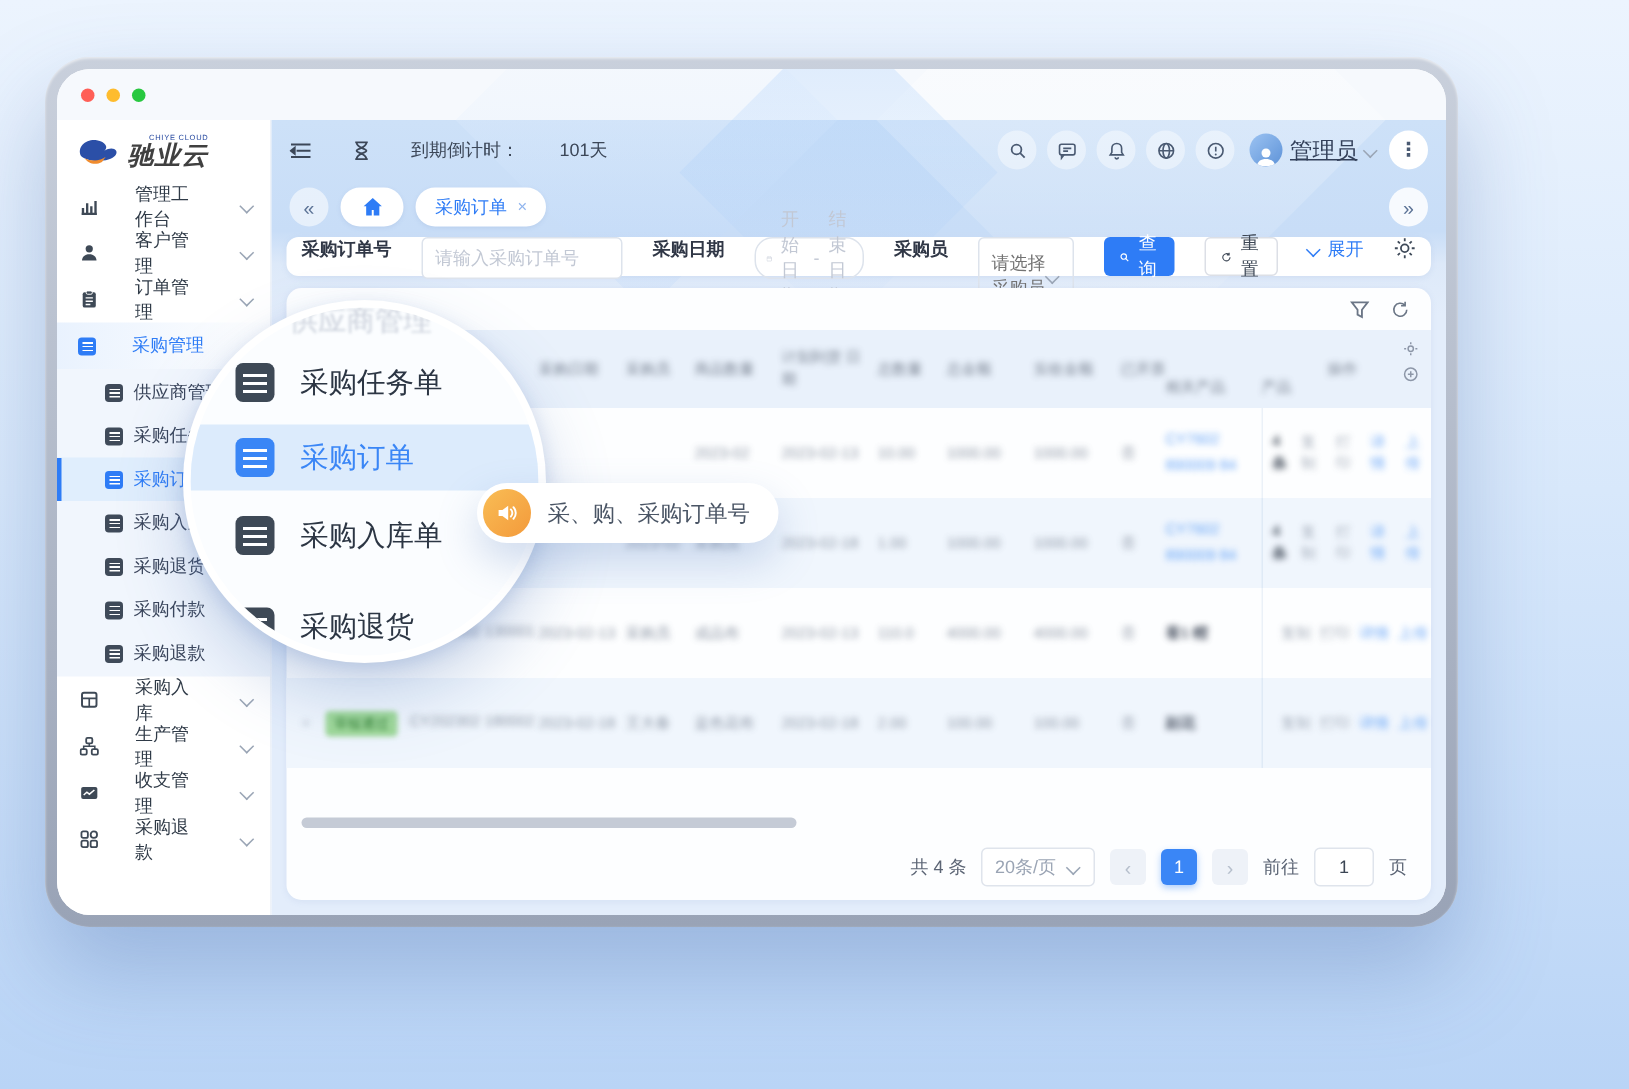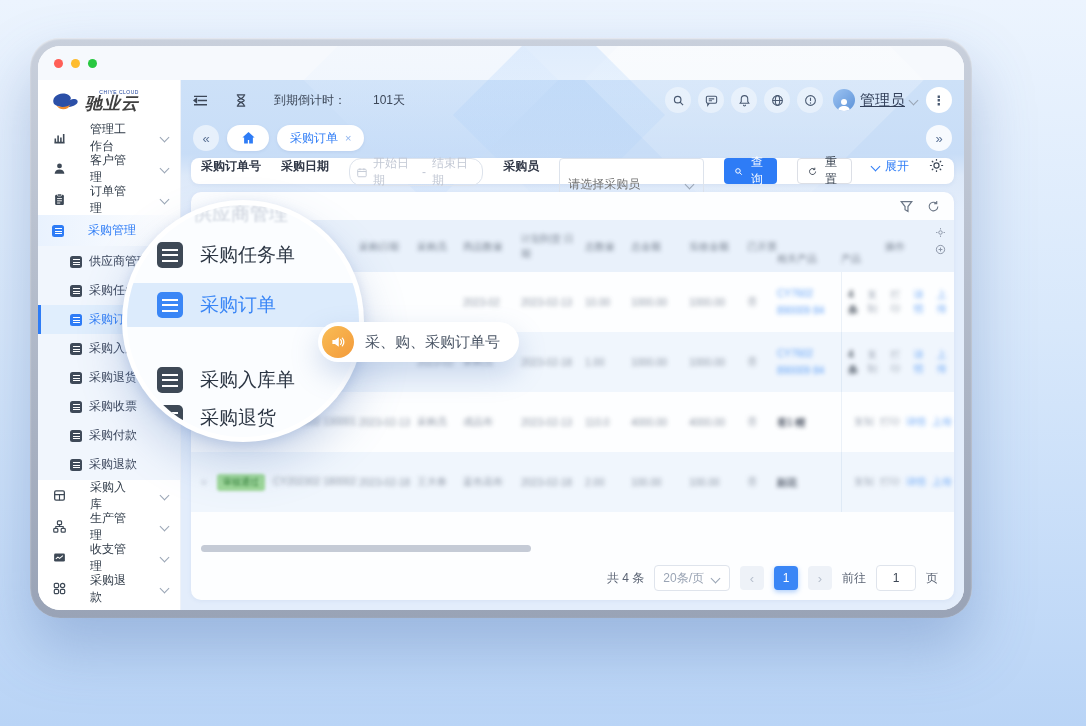--- a/index.html
+++ b/index.html
@@ -112,21 +112,21 @@
   .goto-input{width:34px;height:22px;border:1px solid #dfe4ec;border-radius:4px;text-align:center;font-size:12px;color:#3c4654;outline:none;font-family:inherit;}
 
   
   .lens{position:absolute;left:122px;top:200px;width:232px;height:232px;border-radius:50%;
         background:#fbfdff;border:5px solid rgba(255,255,255,.95);overflow:hidden;z-index:10;
         box-shadow:0 22px 45px rgba(90,125,185,.30),0 4px 12px rgba(90,125,185,.22);}
   .lens-ghost{position:absolute;top:-4px;left:66px;font-size:19px;color:#8d99ad;opacity:.45;filter:blur(1px);}
   .lens-item{position:absolute;left:0;right:0;display:flex;align-items:center;gap:17px;padding-left:30px;font-size:19px;color:#2c3644;cursor:pointer;}
   .li1{top:32px;height:36px;}
   .li2{top:78px;height:44px;background:#dcebfc;color:#3a86f6;}
-  .li3{top:155px;height:40px;}
+  .li3{top:132px;height:40px;}
   .li4{top:194px;height:38px;}
   .Mi{width:26px;height:26px;border-radius:5px;background:#3e4956;position:relative;flex:0 0 auto;}
   .Mi::after{content:"";position:absolute;left:5px;right:5px;top:7px;height:13px;
              background:repeating-linear-gradient(180deg,#fff 0 2px,transparent 2px 5.5px);}
   .li2 .Mi{background:#3a86f6;}
 
   
   .callout{position:absolute;left:318px;top:322px;height:40px;border-radius:20px;background:#fff;
            display:flex;align-items:center;gap:11px;padding:0 19px 0 4px;z-index:11;
            font-size:15px;color:#4a5565;box-shadow:0 12px 28px rgba(95,130,190,.28);}
@@ -209,24 +209,20 @@
           <div class="sub-item">
               <span class="mi"></span>
               <span>采购入库</span>
             </div>
           <div class="sub-item">
               <span class="mi"></span>
               <span>采购退货</span>
             </div>
           <div class="sub-item">
               <span class="mi"></span>
-              <span>采购收票</span>
-            </div>
-          <div class="sub-item">
-              <span class="mi"></span>
               <span>采购付款</span>
             </div>
           <div class="sub-item">
               <span class="mi"></span>
               <span>采购退款</span>
             </div>
         </div>
 
         <div class="nav-item">
           <span class="pic">
@@ -350,20 +346,21 @@
           </span>
           <span class="tab-pill">
             <span>采购订单</span>
             <span class="tab-close">×</span>
           </span>
           <span class="circle-btn tab-expand" style="background:rgba(255,255,255,.85)">»</span>
         </div>
 
         <div class="filter-card">
           <span class="f-label">采购订单号</span>
+          <input class="f-input f-order" placeholder="请输入采购订单号" style="">
           <span class="f-label">采购日期</span>
           <span class="f-date">
             <svg width="11" height="11" viewBox="0 0 14 14">
                 <rect x="1" y="2.4" width="12" height="10.6" rx="1.4" fill="none" stroke="#c2c8d4" stroke-width="1.3"></rect>
                 <path d="M1 5.6h12M4.2 1v2.8M9.8 1v2.8" stroke="#c2c8d4" stroke-width="1.3"></path>
               </svg>
             <span>开始日期</span>
             <span>-</span>
             <span>结束日期</span>
           </span>

